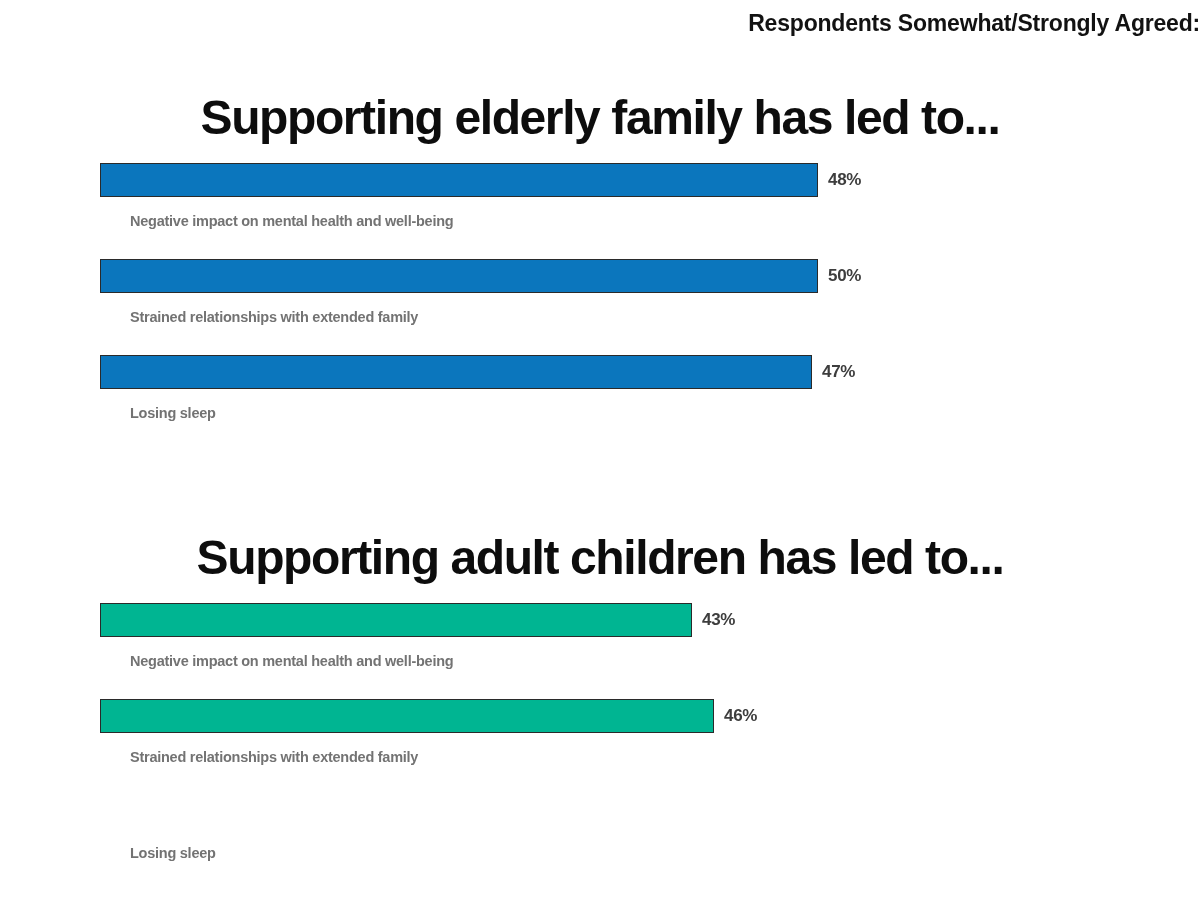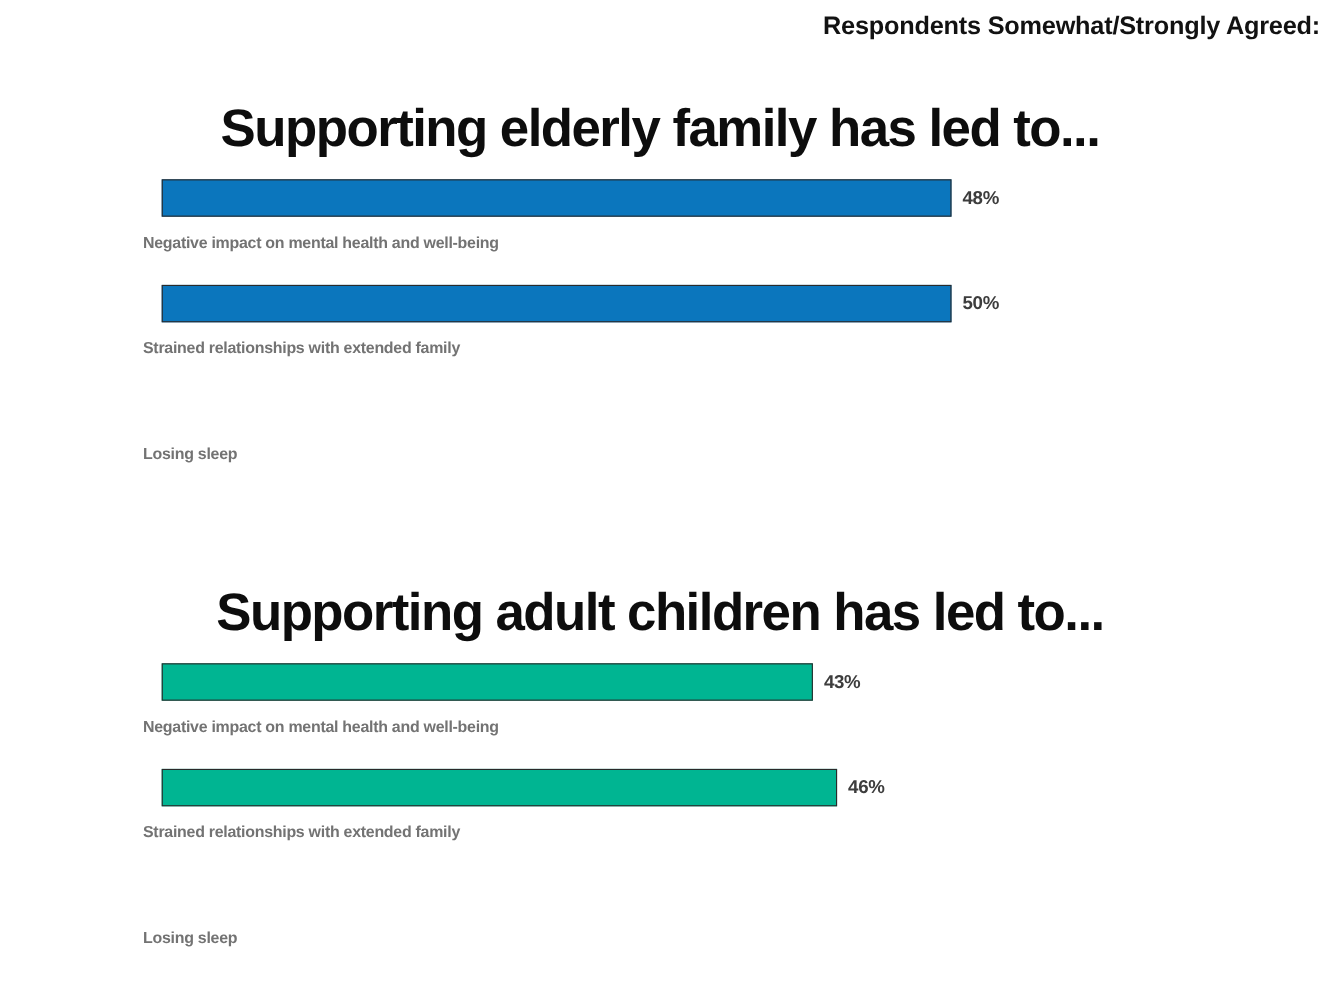--- a/index.html
+++ b/index.html
@@ -58,21 +58,20 @@
   .bar-row {
     position: relative;
     height: 96px;
   }
 
   .bar-track {
     position: relative;
     height: 34px;
     display: flex;
     align-items: center;
-    margin-left: 47px;
   }
 
   .bar {
     position: relative;
     height: 34px;
     box-sizing: border-box;
     border: 1px solid #2a2a2a;
     flex: 0 0 auto;
   }
 
@@ -120,20 +119,24 @@
 
       <div class="bar-row">
         <div class="bar-track">
           <div class="bar bar-blue" style="width: 718px; background: rgb(11, 118, 189); border-color: rgb(42, 42, 42);"></div>
           <span class="bar-value">50%</span>
         </div>
         <div class="bar-label">Strained relationships with extended family</div>
       </div>
 
       <div class="bar-row">
+        <div class="bar-track">
+          <div class="bar bar-blue" style="width: 712px; background: rgb(11, 118, 189); border-color: rgb(42, 42, 42);"></div>
+          <span class="bar-value">47%</span>
+        </div>
         <div class="bar-label">Losing sleep</div>
       </div>
 
     </div>
   </div>
 
   <div class="panel panel-adult">
     <div class="panel-title">Supporting adult children has led to...</div>
     <div class="bars">
 

